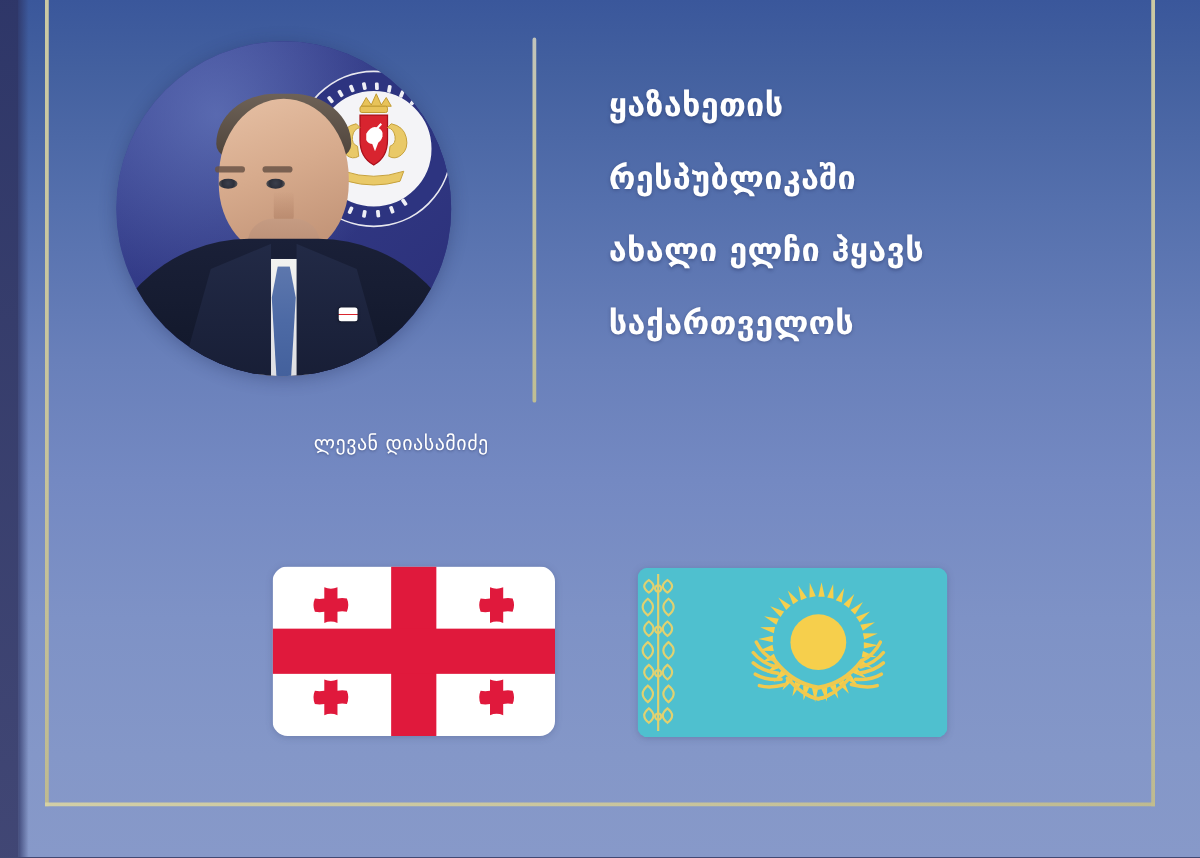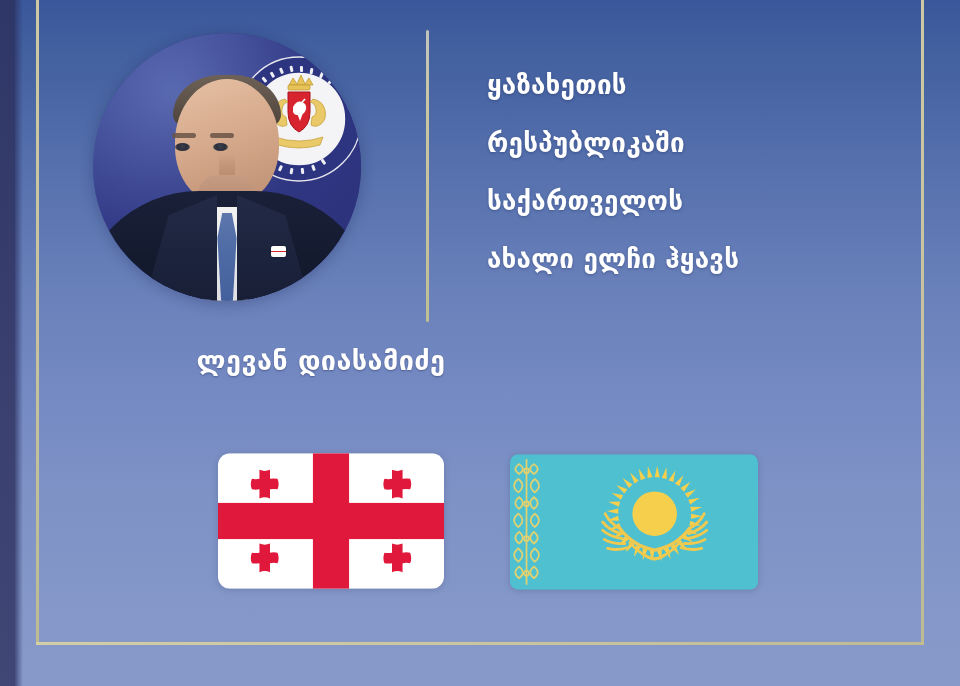--- a/index.html
+++ b/index.html
@@ -171,22 +171,22 @@
     box-shadow: 0 0 2px rgba(0,0,0,.4);
   }
 
   
   #portrait-name {
     position: absolute;
     left: 60px; top: 312px;
     width: 336px;
     text-align: center;
     color: #ffffff;
-    font-size: 27px;
-    font-weight: 700;
+    font-size: 16px;
+    font-weight: 400;
     letter-spacing: .4px;
     text-shadow: 0 1px 2px rgba(30,40,80,.45);
   }
 
   
   #headline {
     position: absolute;
     left: 487px; top: 56px;
     width: 420px;
     color: #ffffff;
@@ -280,22 +280,22 @@
         <div id="pin"></div>
       </div>
     </div>
 
     <div id="portrait-name">ლევან დიასამიძე</div>
   </div>
 
   <div id="headline">
     <span class="hl-line">ყაზახეთის</span>
     <span class="hl-line">რესპუბლიკაში</span>
+    <span class="hl-line">ახალი ელჩი ჰყავს</span>
     <span class="hl-line">საქართველოს</span>
-    <span class="hl-line">ახალი ელჩი ჰყავს</span>
   </div>
 
   <div id="flags">
 
     <div class="flag-wrap" id="flag-ge-wrap">
       <svg class="flag-svg" viewBox="0 0 300 180">
         <defs>
           <clipPath id="geClip">
               <rect x="0" y="0" width="300" height="180" rx="16" ry="16"></rect>
             </clipPath>

